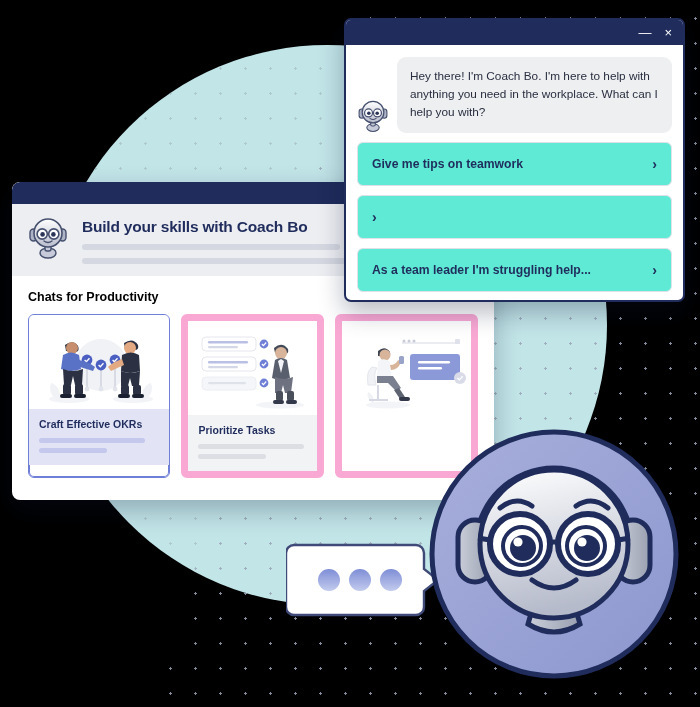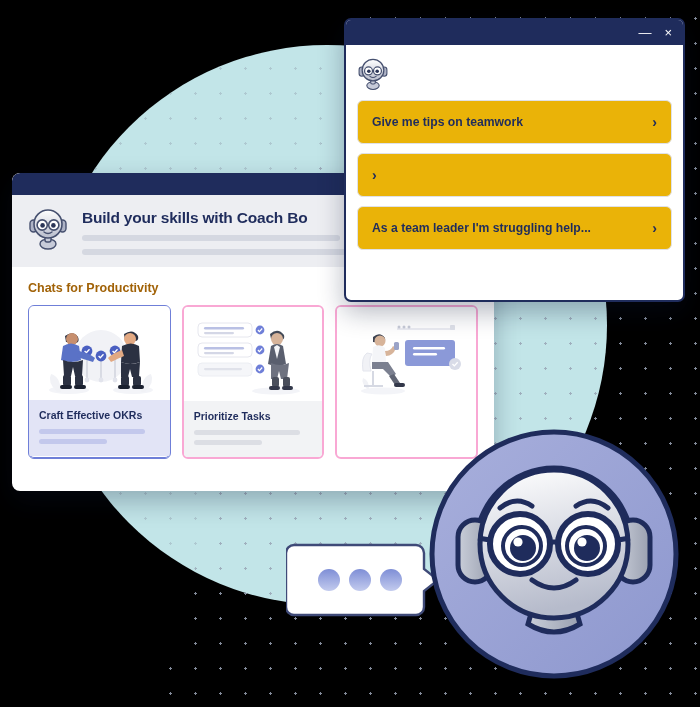--- a/index.html
+++ b/index.html
@@ -46,21 +46,21 @@
     border-radius: 50%;
     background-image: radial-gradient(#9fb2bd 1.2px, transparent 1.3px);
     background-size: 25px 25px;
     background-position: -39px -39px;
     opacity: .55;
   }
 
   
   .app-window {
     position: absolute;
-    left: 12px; top: 173px;
+    left: 12px; top: 182px;
     width: 482px; height: 318px;
     background: #ffffff;
     border-radius: 8px;
     box-shadow: 0 10px 26px rgba(10,20,50,.28);
     overflow: hidden;
   }
   .app-titlebar {
     height: 22px;
     background: #1f2c5c;
     border-radius: 8px 8px 0 0;
@@ -87,29 +87,29 @@
     background: #d5d8e1;
     margin-top: 8px;
   }
   .skeleton-line.w1 { width: 258px; }
   .skeleton-line.w2 { width: 284px; }
 
   .app-body { padding: 14px 16px 0 16px; background: #fff; }
   .section-title {
     font-size: 12.5px;
     font-weight: bold;
-    color: #a16207;
+    color: #000000;
     margin-bottom: 10px;
   }
 
   .card-row { display: flex; gap: 11px; }
   .card {
     width: 146px;
     background: #fff;
-    border: 2px solid #f9a8d4;
+    border: 7px solid #f9a8d4;
     border-radius: 6px;
     overflow: hidden;
   }
   .card.selected {
     border: 1px solid #6f7fd8;
     box-shadow: 0 0 0 1px #6f7fd8 inset;
   }
   .card-art {
     height: 94px;
     background: #ffffff;
@@ -170,21 +170,21 @@
   }
   .option {
     display: flex;
     align-items: center;
     justify-content: space-between;
     border: 1px solid #dfe1e8;
     border-radius: 6px;
     height: 44px;
     padding: 0 14px;
     margin-top: 9px;
-    background: #eab308;
+    background: #5eead4;
     cursor: pointer;
   }
   .option-label {
     font-size: 12.2px;
     font-weight: bold;
     color: #1f2c5c;
   }
   .chev { color: #1f2c5c; font-size: 14px; font-weight: bold; }
 
   
@@ -390,20 +390,21 @@
             <rect x="31" y="13" width="7" height="12" rx="3.5" fill="#aeb3c6" stroke="#46506f" stroke-width="1.4"></rect>
             <circle cx="20" cy="17" r="14" fill="url(#hg2)" stroke="#46506f" stroke-width="1.6"></circle>
             <circle cx="14.2" cy="18" r="5.1" fill="#fff" stroke="#46506f" stroke-width="1.6"></circle>
             <circle cx="25.8" cy="18" r="5.1" fill="#fff" stroke="#46506f" stroke-width="1.6"></circle>
             <line x1="19.3" y1="18" x2="20.7" y2="18" stroke="#46506f" stroke-width="1.4"></line>
             <circle cx="14.6" cy="18.4" r="2.3" fill="#2b3557"></circle>
             <circle cx="25.4" cy="18.4" r="2.3" fill="#2b3557"></circle>
             <path d="M16 25 q4 3 8 0" fill="none" stroke="#46506f" stroke-width="1.4" stroke-linecap="round"></path>
           </svg>
         </span>
+        <div class="bubble">Hey there! I'm Coach Bo. I'm here to help with anything you need in the workplace. What can I help you with?</div>
       </div>
 
       <div class="option">
         <span class="option-label">Give me tips on teamwork</span>
         <span class="chev">›</span>
       </div>
       <div class="option">
         <span class="chev">›</span>
       </div>
       <div class="option">

